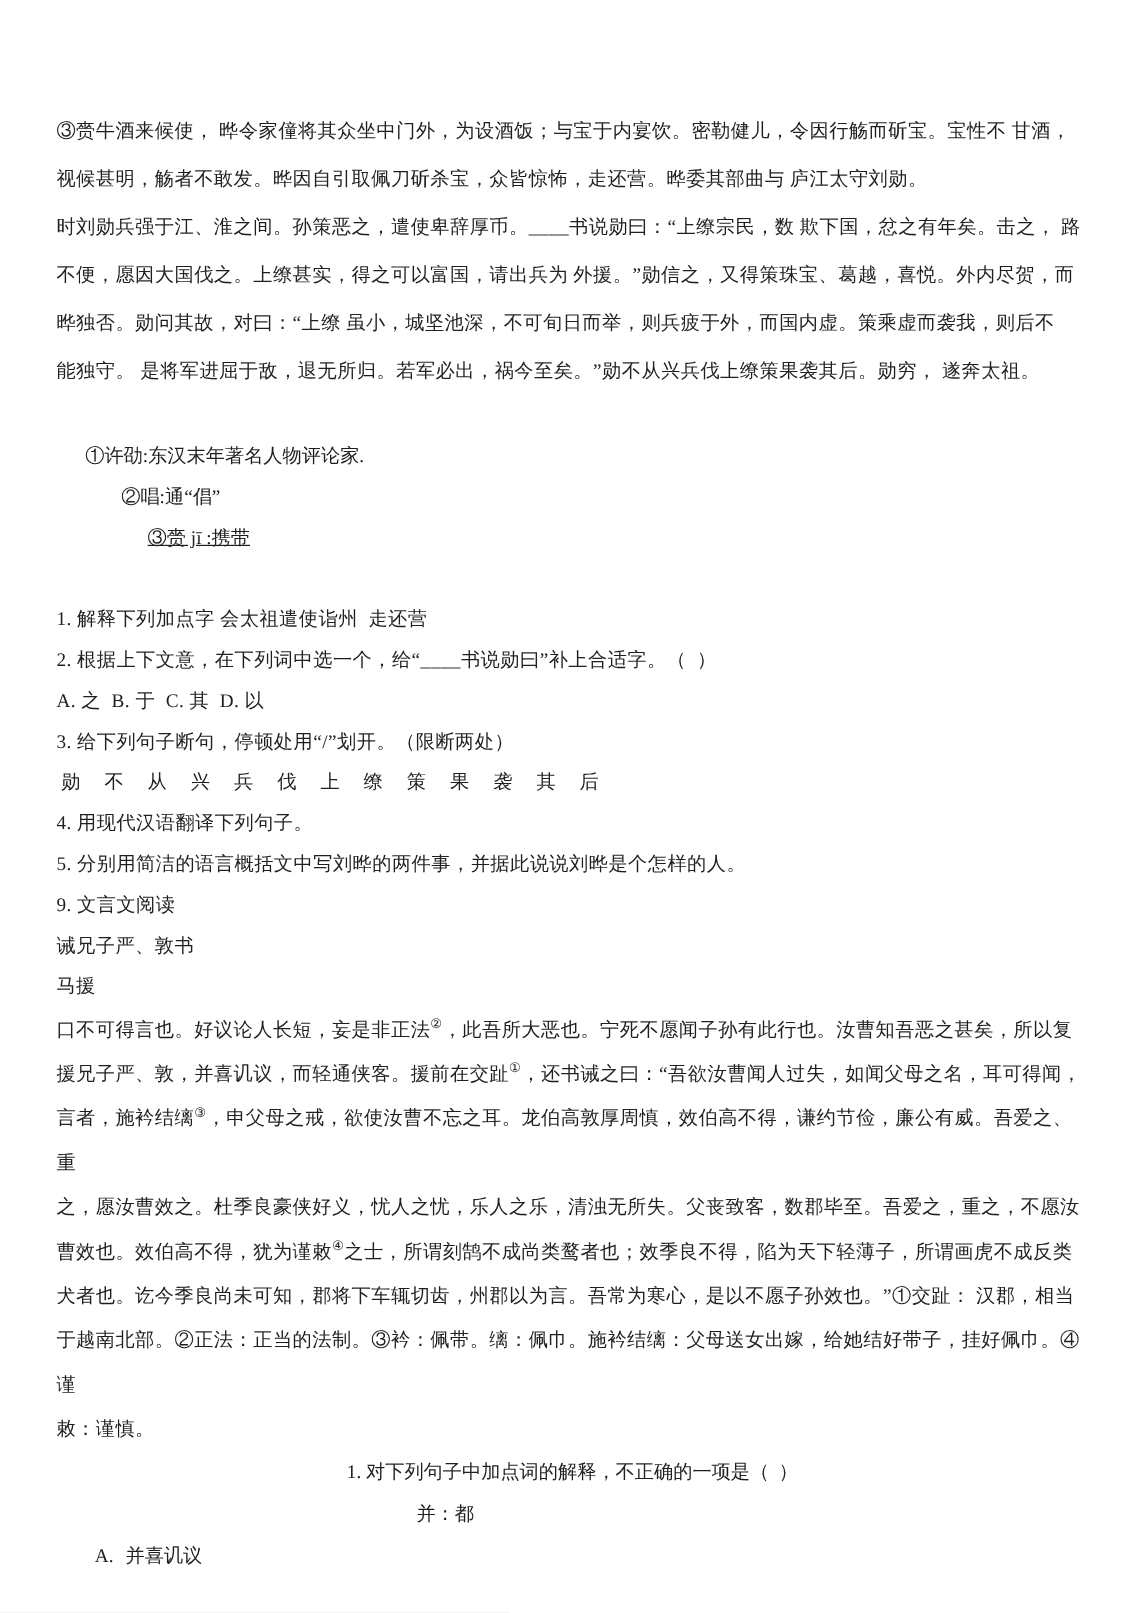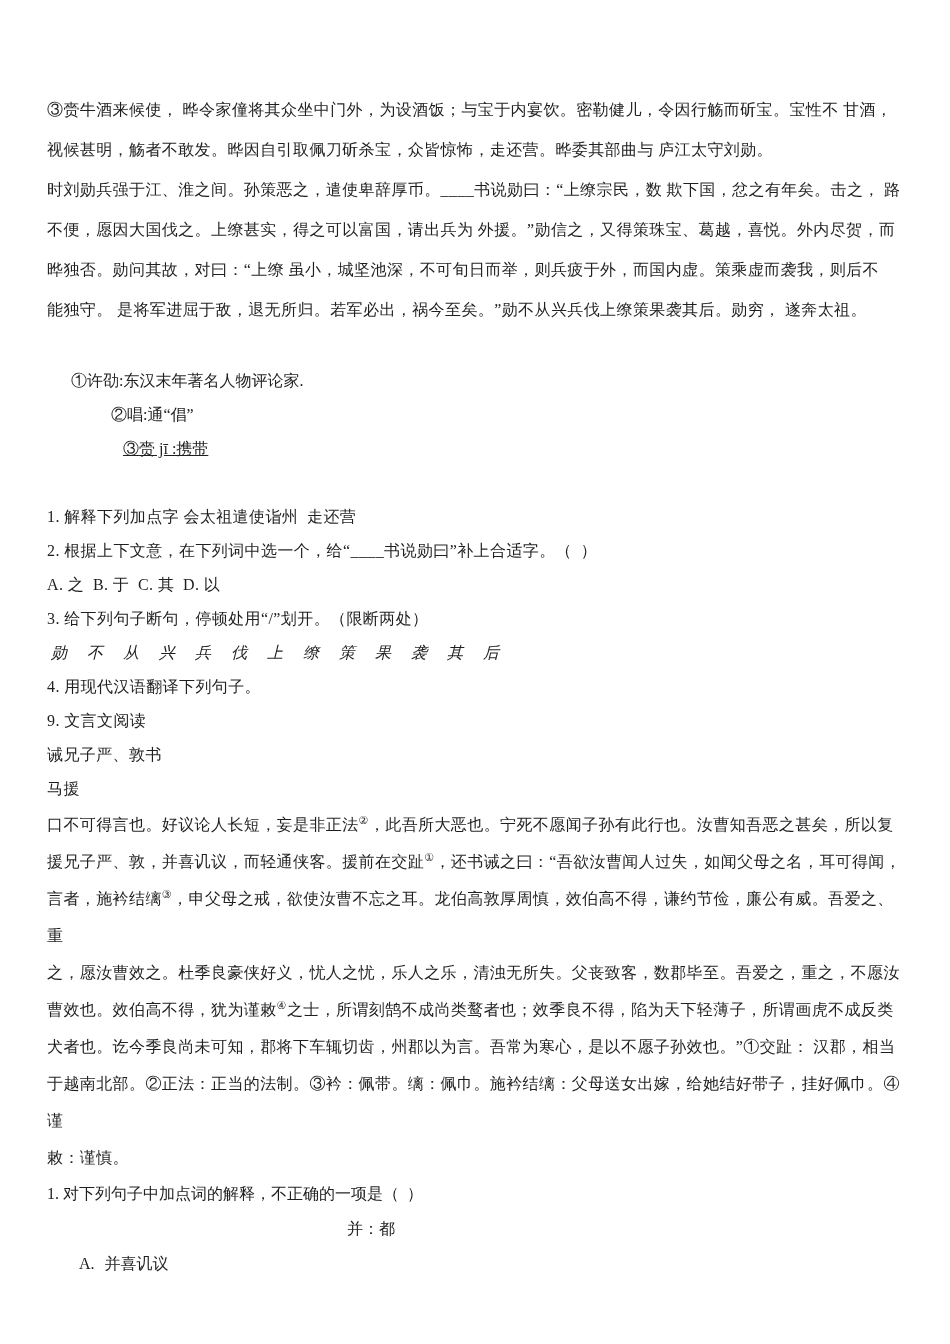--- a/index.html
+++ b/index.html
@@ -9,27 +9,27 @@
     font-family:"Liberation Serif","DejaVu Serif",serif;
     color:#1f1f1f;
   }
   .content{position:absolute;left:47px;top:90px;width:860px;}
   .line{white-space:pre-wrap;font-size:16px;letter-spacing:0.4px;}
   .p1 .line{line-height:40px;}
   .p2 .line{line-height:37px;}
   .mid .line{line-height:34px;}
   .notes-line{line-height:34px;font-size:16px;white-space:pre-wrap;}
   .note-seg{display:inline-block;text-align:right;}
-  .note-seg:nth-child(2){margin-left:40px;}
+  .note-seg:nth-child(2){margin-left:30px;}
   .note-seg:nth-child(3){margin-left:52px;text-decoration:underline;}
-  .spaced{letter-spacing:8px;padding-left:4px;font-style:italic;}
+  .spaced{letter-spacing:8px;padding-left:4px;}
   .opts .opt-row{position:relative;line-height:35px;font-size:16px;white-space:pre-wrap;}
   .opt-label{margin-right:10px;}
   .opt-gloss{position:absolute;left:300px;top:0;text-align:right;}
-  .qline{line-height:35px;font-size:16px;white-space:pre-wrap;}
+  .qline{line-height:35px;font-size:16px;white-space:pre-wrap;text-align:center;}
   .sup{font-size:11px;vertical-align:super;line-height:0;}
 </style>
 </head>
 <body>
 
 <div class="page">
   <div class="content">
 
     <div class="p1">
       <div class="line">③赍牛酒来候使， 晔令家僮将其众坐中门外，为设酒饭；与宝于内宴饮。密勒健儿，令因行觞而斫宝。宝性不 甘酒，</div>
@@ -46,20 +46,21 @@
       <span class="note-seg">③赍 jī :携带</span>
     </div>
 
     <div class="mid">
       <div class="line">1. 解释下列加点字 会太祖遣使诣州  走还营</div>
       <div class="line">2. 根据上下文意，在下列词中选一个，给“____书说勋曰”补上合适字。（  ）</div>
       <div class="line">A. 之  B. 于  C. 其  D. 以</div>
       <div class="line">3. 给下列句子断句，停顿处用“/”划开。（限断两处）</div>
       <div class="line spaced">勋 不 从 兴 兵 伐 上 缭 策 果 袭 其 后</div>
       <div class="line">4. 用现代汉语翻译下列句子。</div>
+      <div class="line">5. 分别用简洁的语言概括文中写刘晔的两件事，并据此说说刘晔是个怎样的人。</div>
       <div class="line">9. 文言文阅读</div>
       <div class="line">诫兄子严、敦书</div>
       <div class="line">马援</div>
     </div>
 
     <div class="p2">
       <div class="line"><span>口不可得言也。好议论人长短，妄是非正法</span><span class="sup">②</span><span>，此吾所大恶也。宁死不愿闻子孙有此行也。汝曹知吾恶之甚矣，所以复</span></div>
       <div class="line"><span>援兄子严、敦，并喜讥议，而轻通侠客。援前在交趾</span><span class="sup">①</span><span>，还书诫之曰：“吾欲汝曹闻人过失，如闻父母之名，耳可得闻，</span></div>
       <div class="line"><span>言者，施衿结缡</span><span class="sup">③</span><span>，申父母之戒，欲使汝曹不忘之耳。龙伯高敦厚周慎，效伯高不得，谦约节俭，廉公有威。吾爱之、重</span></div>
       <div class="line"><span>之，愿汝曹效之。杜季良豪侠好义，忧人之忧，乐人之乐，清浊无所失。父丧致客，数郡毕至。吾爱之，重之，不愿汝</span></div>

